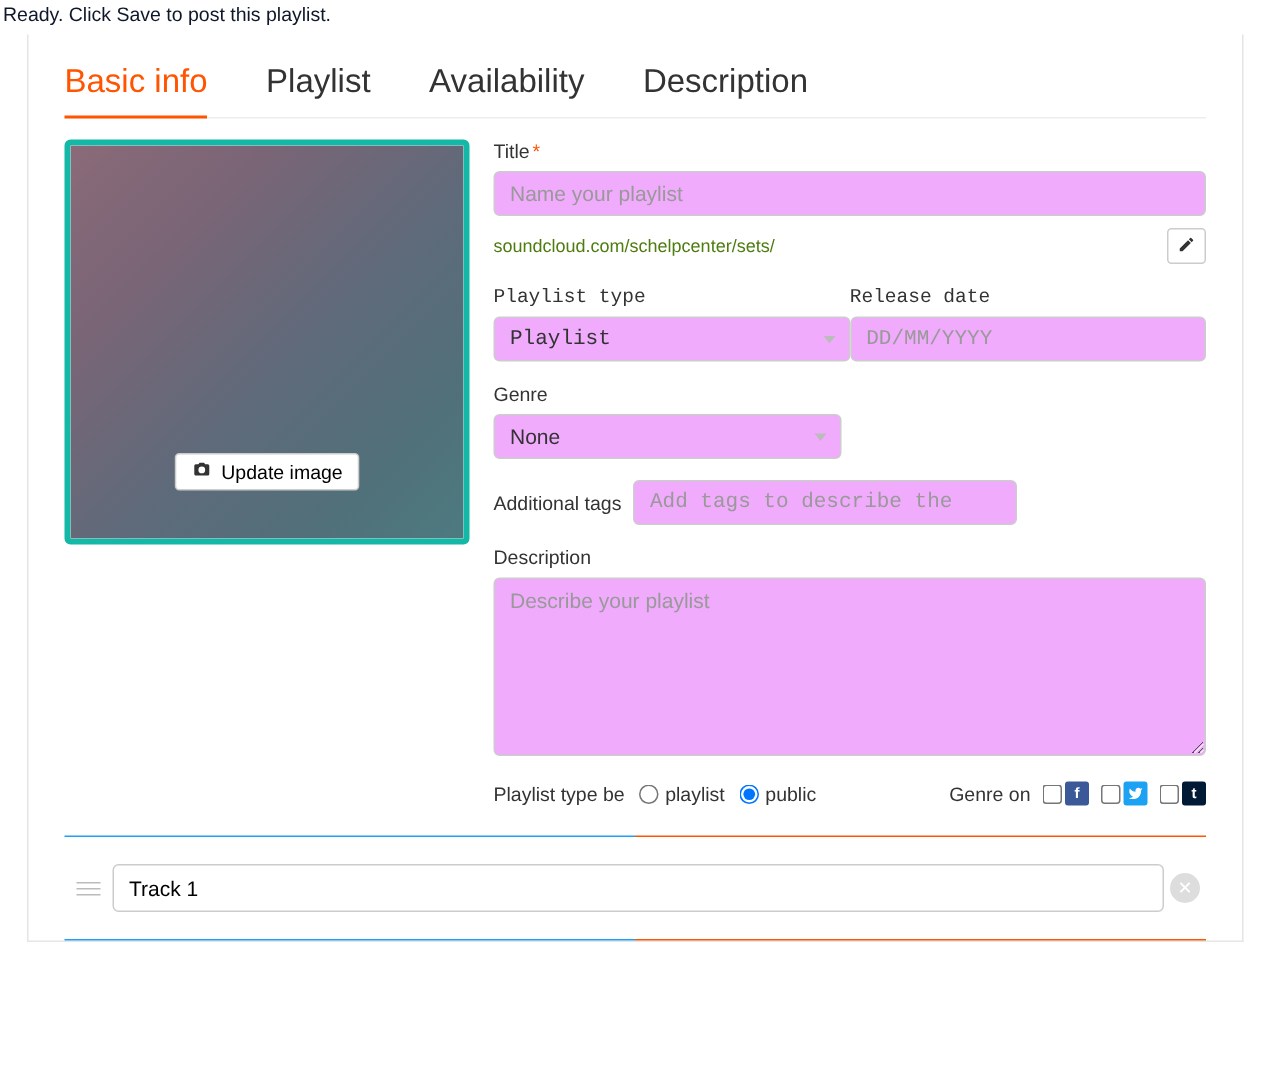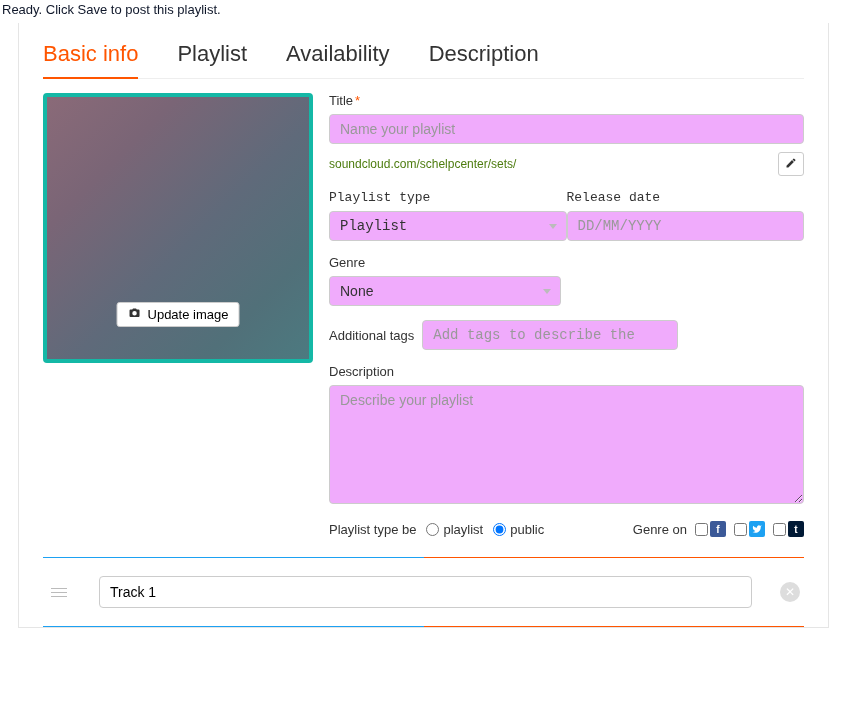--- a/index.html
+++ b/index.html
@@ -164,21 +164,21 @@
   .tw { background: #1da1f2; }
   .tm { background: #001935; }
   .divider {
     height: 1px;
     background: linear-gradient(to right, #1da1f2 0%, #1da1f2 50%, #f50 50%, #f50 100%);
     margin: 0;
   }
   .track-row {
     display: flex;
     align-items: center;
-    gap: 28px;
+    gap: 4px;
     padding: 18px 4px;
   }
   .drag {
     display: flex;
     flex-direction: column;
     gap: 3px;
     cursor: grab;
     padding: 0 4px;
   }
   .drag span {

